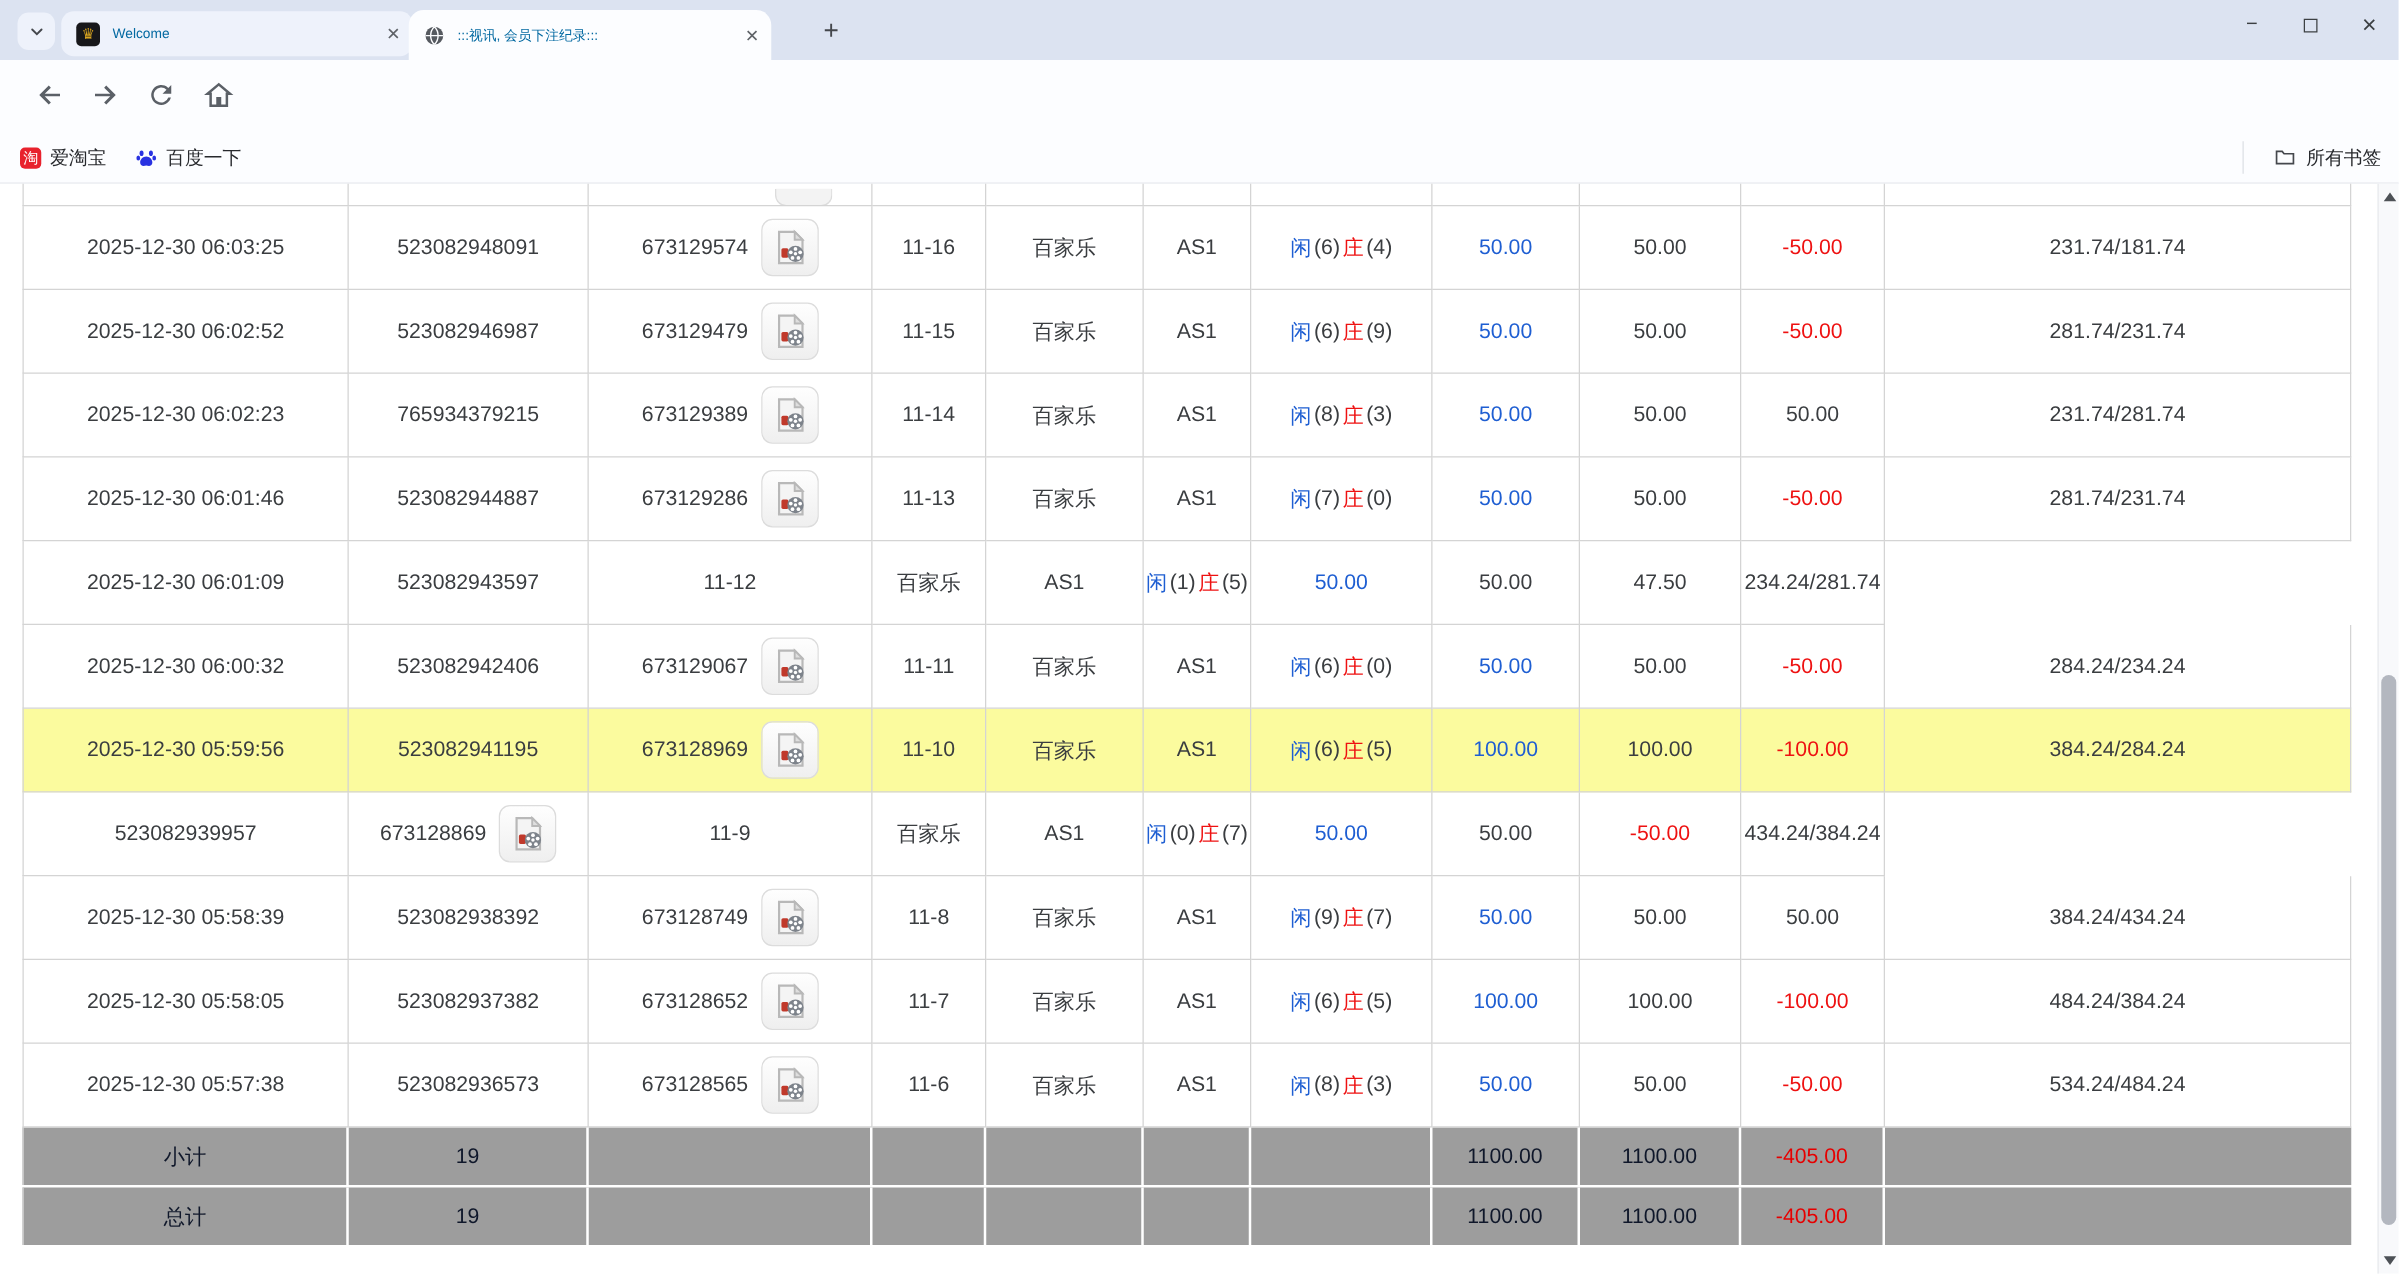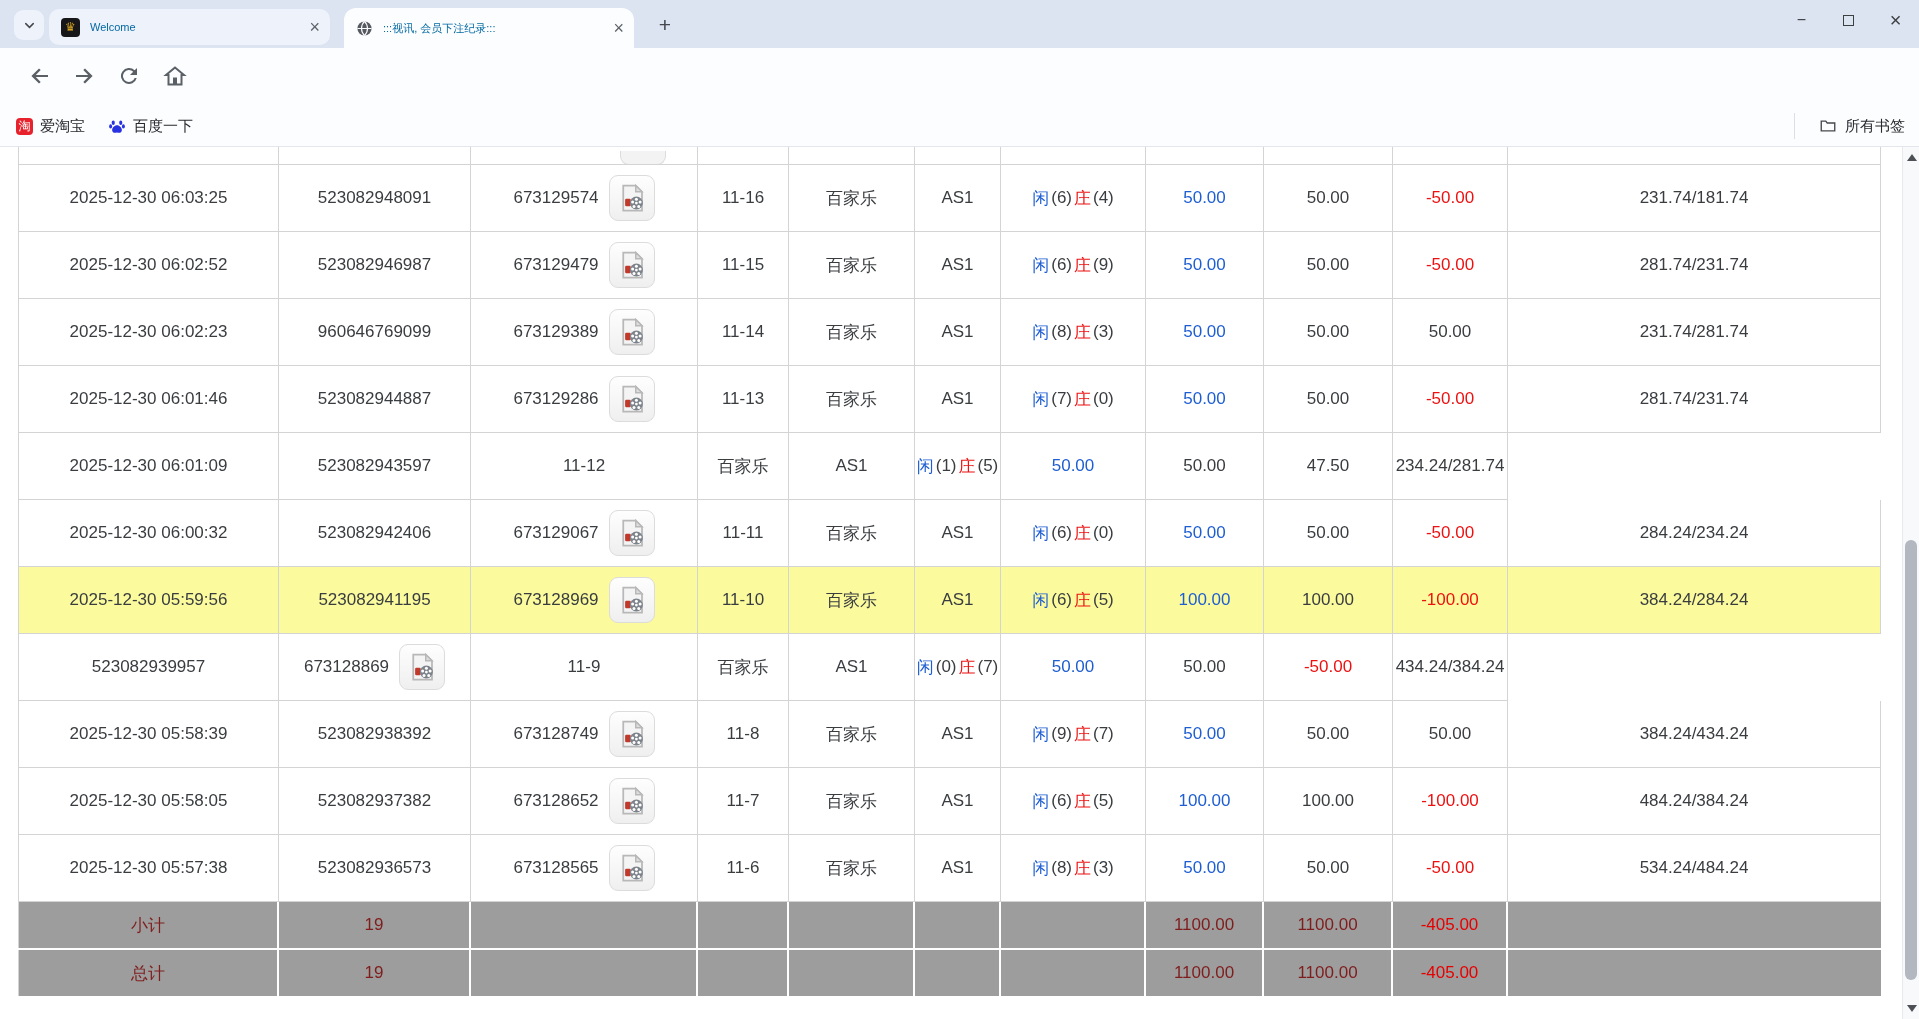--- a/index.html
+++ b/index.html
@@ -5,21 +5,21 @@
   * { box-sizing: border-box; margin: 0; padding: 0; }
   html,body { width:1919px; height:1019px; overflow:hidden; }
   body { font-family:"Liberation Sans","DejaVu Sans",sans-serif; background:#fff; position:relative; }
 
   
   .tabstrip { position:absolute; left:0; top:0; width:1919px; height:48px; background:#dce3f1; }
   .tab-search { position:absolute; left:14px; top:10px; width:30px; height:30px; border-radius:9px;
     background:#eef2fb; display:flex; align-items:center; justify-content:center; }
   .tab { position:absolute; top:9px; height:36px; display:flex; align-items:center; padding:0 10px 0 12px; }
   .tab.inactive { left:49px; width:281px; background:#eef2fb; border-radius:10px; }
-  .tab.active { left:344px; width:290px; height:40px; top:8px; background:#fcfdff; border-radius:12px 12px 0 0; }
+  .tab.active { left:327px; width:290px; height:40px; top:8px; background:#fcfdff; border-radius:12px 12px 0 0; }
   .favicon1 { width:19px; height:19px; border-radius:4px; background:#17171a; color:#d9a520;
     font-size:12px; line-height:19px; text-align:center; flex:0 0 auto; }
   .tab-title { font-size:11px; color:#0369a1; margin-left:10px; white-space:nowrap; overflow:hidden; flex:1 1 auto; }
   .tab-close { font-size:18px; color:#5f6368; margin-left:8px; flex:0 0 auto; line-height:16px; cursor:default; }
   .newtab-btn { position:absolute; left:652px; top:12px; width:26px; height:26px; font-size:21px; color:#44474c;
     text-align:center; line-height:25px; }
   .win-controls { position:absolute; right:0; top:0; height:40px; display:flex; }
   .win-btn { width:47px; height:40px; display:flex; align-items:center; justify-content:center;
     font-size:16px; color:#3c4043; }
   .max-glyph { width:11px; height:11px; border:1.4px solid #3c4043; }
@@ -62,21 +62,21 @@
   .vbtn { width:46px; height:46px; border:1px solid #dcdcdc; border-radius:9px;
     background:linear-gradient(#fefefe,#efefef); display:flex; align-items:center; justify-content:center; }
   .vbtn svg { width:30px; height:30px; }
   .vbtn-cut { position:absolute; left:149px; top:4px; width:46px; height:14px; border:1px solid #dcdcdc; border-top:none;
     border-radius:0 0 9px 9px; background:#f3f3f3; }
   .res-sp { margin:0 1px; }
 
   .srow { height:46px; background:var(--gray,#9d9d9d); }
   .srow + .srow { margin-top:2px; }
   .scell { border-right:2px solid #fff; display:flex; align-items:center; justify-content:center;
-    font-size:17px; color:#7f1d1d; }
+    font-size:17px; color:#0f172a; }
   .scell:last-child { border-right:none; }
   .scell.sred { color:#e60000; }
 
   
   .scrollbar { position:absolute; right:0; top:0; width:17px; height:872px; background:#f8f9fb;
     border-left:1px solid #e7e9ed; }
   .sb-arrow { position:absolute; left:4px; width:0; height:0; border-left:5px solid transparent; border-right:5px solid transparent; }
   .sb-up { top:7px; border-bottom:7px solid #4d5156; }
   .sb-down { bottom:7px; border-top:7px solid #4d5156; }
   .sb-thumb { position:absolute; left:2px; width:12px; top:393px; height:440px; background:#b3b7bf; border-radius:7px; }
@@ -259,21 +259,21 @@
           <span class="red res-sp">庄</span>
           <span class="res-sp">(9)</span>
         </div>
         <div class="td blue">50.00</div>
         <div class="td">50.00</div>
         <div class="td red">-50.00</div>
         <div class="td">281.74/231.74</div>
       </div>
       <div class="trow">
         <div class="td">2025-12-30 06:02:23</div>
-        <div class="td">960646769099</div>
+        <div class="td">765934379215</div>
         <div class="td td-game">
           <span>673129389</span>
           <button class="vbtn">
             <svg viewBox="0 0 24 24">
   <g>
     <path d="M5 2 h10 l5 5 v15 h-15 z" fill="#f4f4f4" stroke="#b8b8b8" stroke-width="1.4"></path>
     <path d="M15 2 v5 h5 z" fill="#dedede" stroke="#b8b8b8" stroke-width="1.2"></path>
     <rect x="6.5" y="12.5" width="4.5" height="6" rx="1" fill="#c0392b"></rect>
     <circle cx="15.5" cy="16" r="5.2" fill="#7d838b"></circle>
     <circle cx="15.5" cy="16" r="1.1" fill="#fff"></circle>

